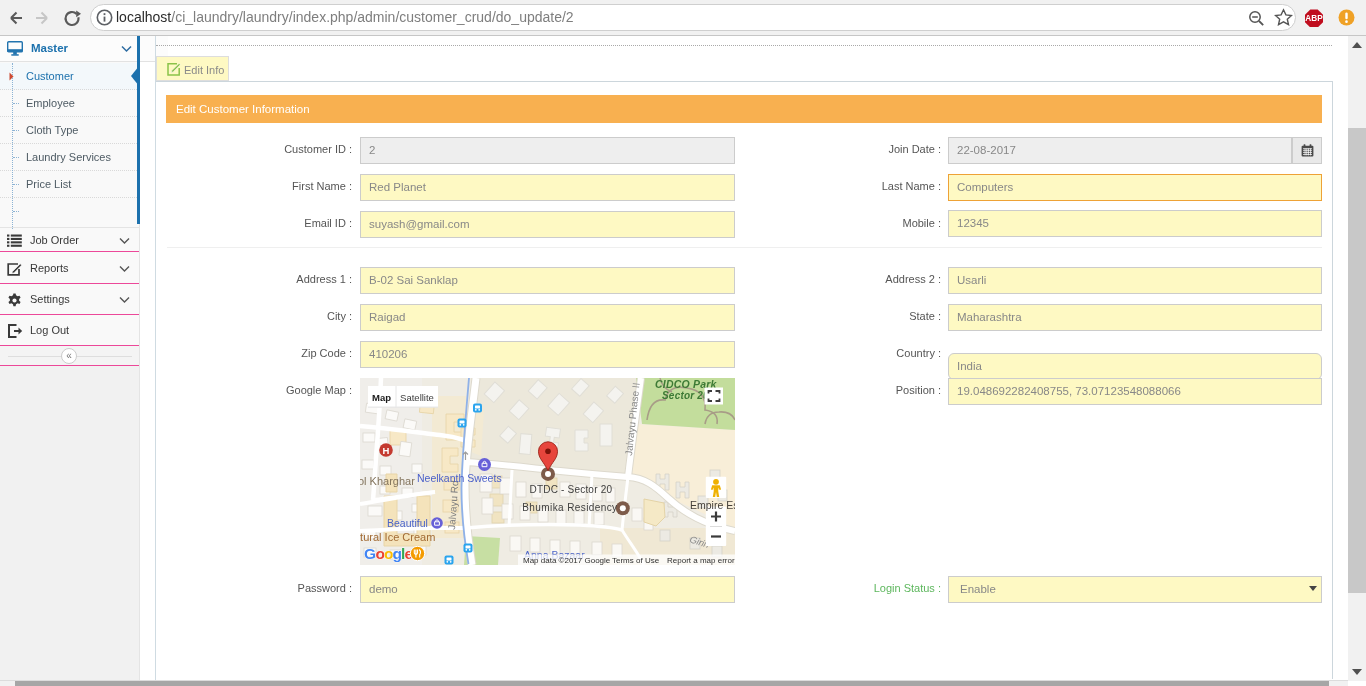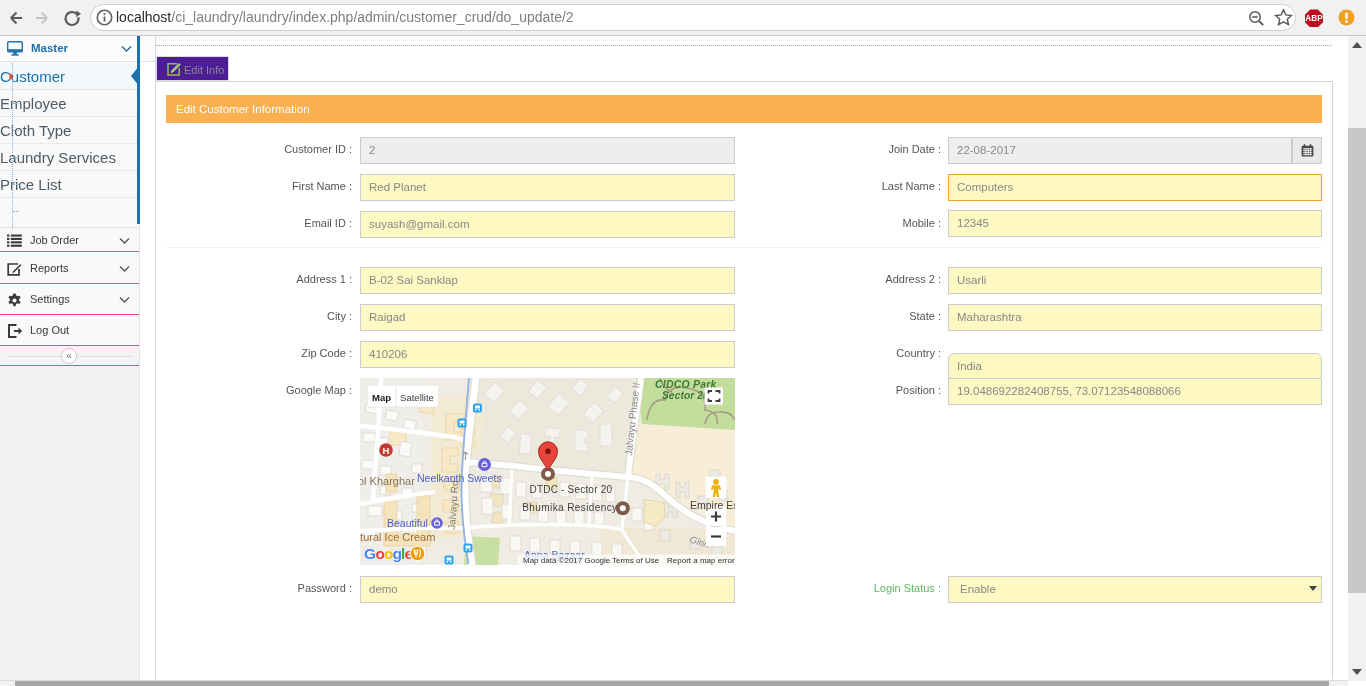--- a/index.html
+++ b/index.html
@@ -13,32 +13,32 @@
   background:#fff; border:1px solid #cfcfcf; border-radius:14px; }
 .urltext { position:absolute; left:116px; top:9px; font-size:14px; color:#7e7e7e; white-space:nowrap; }
 .urltext b { color:#2b2b2b; font-weight:normal; }
 
 #sidebar { position:absolute; left:0; top:36px; width:140px; height:650px;
   background:#f9f9f9; border-right:1px solid #e4e4e4; }
 #master-row { position:absolute; left:0; top:0; width:168px; height:26px; background:#fcfcfc; border-bottom:1px solid #e2e2e2;}
 #master-row .txt { position:absolute; left:31px; top:6px; color:#1c71ad; font-size:11.5px; font-weight:bold; }
 #submenu { position:absolute; left:0; top:27px; width:139px; height:197px; }
 .sub-item { position:absolute; left:0; width:139px; height:27px; line-height:27px;
-  font-size:15px; color:#4e5b64; border-bottom:1px dotted #d9d9d9;}
+  font-size:11px; color:#4e5b64; padding-left:26px; border-bottom:1px dotted #d9d9d9;}
 .sub-item.active { background:#f3f8fb; color:#1c71ad; }
 #blue-border { position:absolute; left:137px; top:0px; width:3px; height:188px; background:#1c71ad; }
 .sec-row { position:absolute; left:0; width:139px; border-bottom:1px solid #ec4899;
   font-size:11px; color:#383838; }
 .sec-row .txt { position:absolute; left:30px; }
 
 #content-left-border { position:absolute; left:155px; top:36px; width:1px; height:650px; background:#cfdbe2; }
 #content-right-border { position:absolute; left:1332px; top:81px; width:1px; height:598px; background:#ccd6dc; }
 #content-top-dotted { position:absolute; left:156px; top:45px; width:1176px; height:0; border-top:1px dotted #a9a9a9; }
 #tab { position:absolute; left:156px; top:56px; width:73px; height:25px;
-  background:#4c1d95; border:1px solid #ddd; }
+  background:#fef9c3; border:1px solid #ddd; }
 #tab .txt { position:absolute; left:27px; top:7px; font-size:11px; color:#8a8a8a; white-space:nowrap; }
 #tabline { position:absolute; left:156px; top:81px; width:1177px; height:1px; background:#ccd6dc; }
 #panel { position:absolute; left:166px; top:95px; width:1156px; height:582px; background:#fff; }
 #panel-header { position:absolute; left:0; top:0; width:1156px; height:28px; background:#f8b050; }
 #panel-header .txt { position:absolute; left:10px; top:8px; color:#fff; font-size:11.5px; }
 #panel-footer { position:absolute; left:0; top:522px; width:1156px; height:60px; background:#f4f4f4; border-top:1px solid #e7e7e7; }
 .btn { position:absolute; top:15px; height:32px; border:none; color:#fff; font-size:11.5px;
   font-family:"Liberation Sans", sans-serif; text-align:center; line-height:32px; border-radius:2px;}
 #btn-update { left:493px; width:78px; background:#7faa6e; }
 #btn-reset  { left:603px; width:69px; background:#a9b6c2; color:#f2f2f2; }

